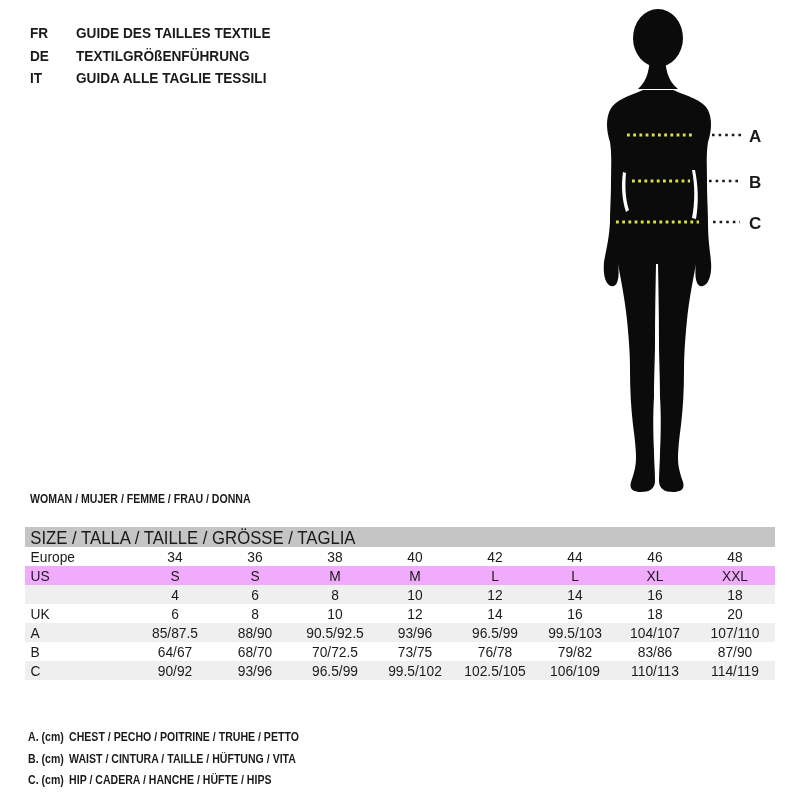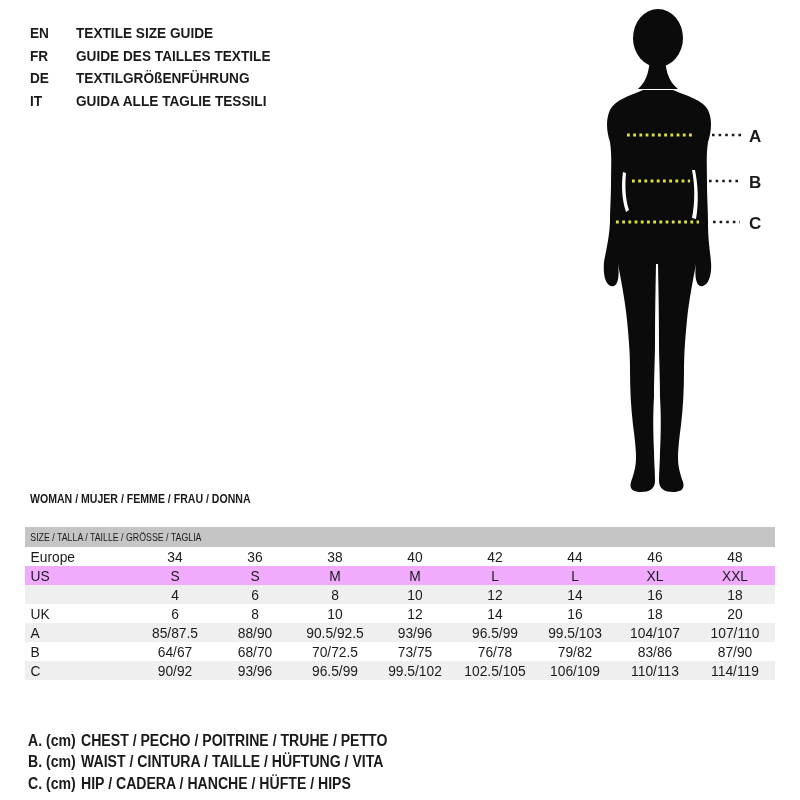--- a/index.html
+++ b/index.html
@@ -14,44 +14,40 @@
   
   #langs{left:30px;top:22px;}
   .lang-row{display:flex;height:22.6px;align-items:center;font-weight:bold;font-size:15.5px;}
   .lang-code{width:46px;flex:none;}
 
   
   #section-title{left:30px;top:492px;font-weight:bold;font-size:12px;}
 
   
   #size-table{left:25px;top:527px;width:750px;font-size:15px;}
-  .thead{height:20px;display:flex;align-items:center;font-size:10px;}
+  .thead{height:20px;display:flex;align-items:flex-start;font-size:19px;}
   .thead .cond{padding-left:6px;}
   .trow{display:flex;height:19px;align-items:center;}
   .tcell{transform:scaleX(0.92);}
   .tlabel{width:110px;box-sizing:border-box;padding-left:6px;text-align:left;transform-origin:0 50%;flex:none;}
   .tval{width:80px;text-align:center;transform-origin:50% 50%;flex:none;}
 
   
   #legend{left:28px;top:730px;}
-  .legend-row{display:flex;height:21.5px;align-items:center;font-weight:bold;font-size:16px;}
+  .legend-row{display:flex;height:21.5px;font-weight:bold;font-size:12px;}
   .legend-key{margin-right:6px;}
 
   
   #figure{left:575px;top:0;width:200px;height:500px;}
   .measure-label{font-family:"Liberation Sans", sans-serif;font-weight:bold;font-size:17px;fill:#1a1a1a;}
 </style>
 </head>
 <body>
 
 <div class="abs" id="langs">
-  <div class="lang-row">
-      <span class="lang-code"><span class="cond">EN</span></span>
-      <span class="cond">TEXTILE SIZE GUIDE</span>
-    </div>
   <div class="lang-row">
       <span class="lang-code"><span class="cond">FR</span></span>
       <span class="cond">GUIDE DES TAILLES TEXTILE</span>
     </div>
   <div class="lang-row">
       <span class="lang-code"><span class="cond">DE</span></span>
       <span class="cond">TEXTILGRÖßENFÜHRUNG</span>
     </div>
   <div class="lang-row">
       <span class="lang-code"><span class="cond">IT</span></span>

